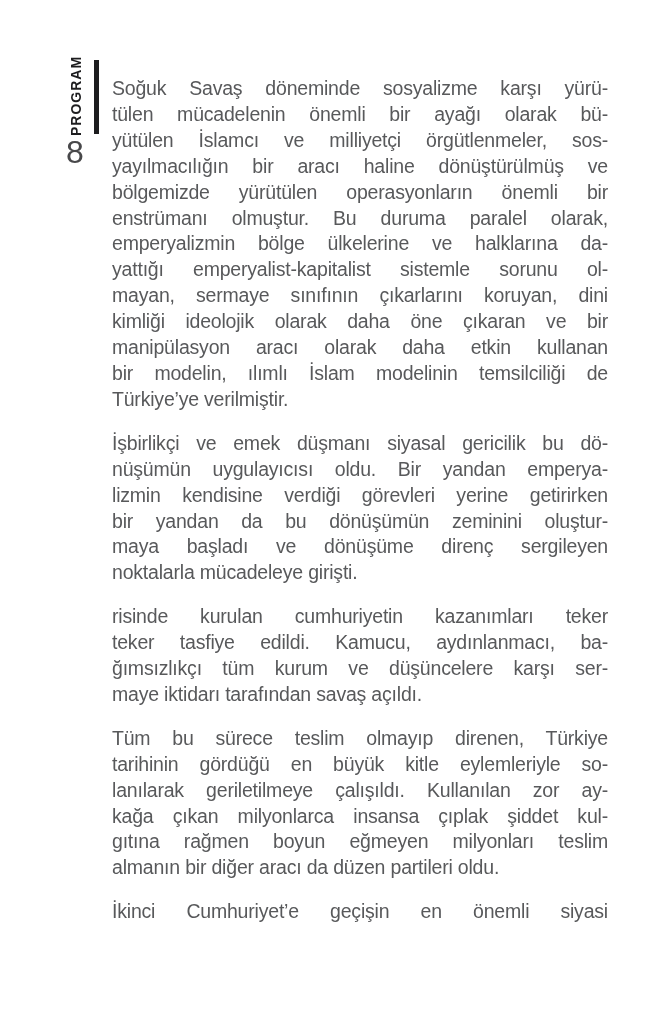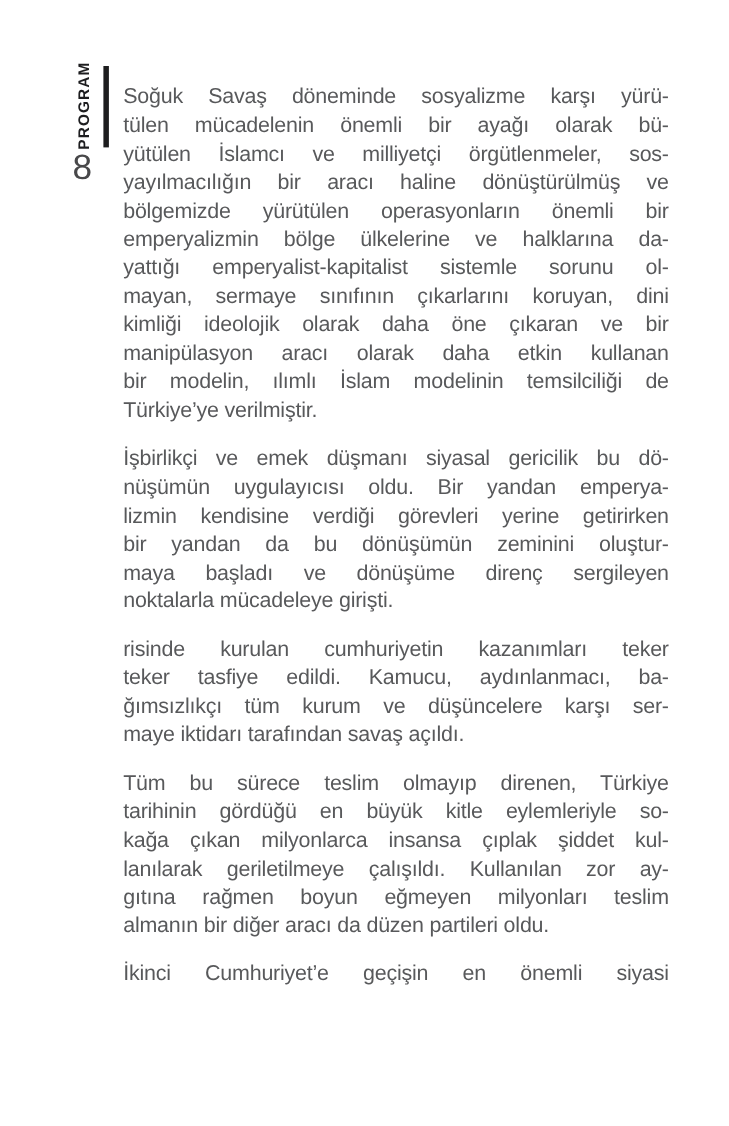--- a/index.html
+++ b/index.html
@@ -88,20 +88,21 @@
   </aside>
 
   <main class="body-text">
 
     <div class="para">
       <div class="line">Soğuk Savaş döneminde sosyalizme karşı yürü-</div>
       <div class="line">tülen mücadelenin önemli bir ayağı olarak bü-</div>
       <div class="line">yütülen İslamcı ve milliyetçi örgütlenmeler, sos-</div>
       <div class="line">yayılmacılığın bir aracı haline dönüştürülmüş ve</div>
       <div class="line">bölgemizde yürütülen operasyonların önemli bir</div>
+      <div class="line">enstrümanı olmuştur. Bu duruma paralel olarak,</div>
       <div class="line">emperyalizmin bölge ülkelerine ve halklarına da-</div>
       <div class="line">yattığı emperyalist-kapitalist sistemle sorunu ol-</div>
       <div class="line">mayan, sermaye sınıfının çıkarlarını koruyan, dini</div>
       <div class="line">kimliği ideolojik olarak daha öne çıkaran ve bir</div>
       <div class="line">manipülasyon aracı olarak daha etkin kullanan</div>
       <div class="line">bir modelin, ılımlı İslam modelinin temsilciliği de</div>
       <div class="line last">Türkiye’ye verilmiştir.</div>
     </div>
 
     <div class="para">
@@ -116,22 +117,22 @@
     <div class="para">
       <div class="line">risinde kurulan cumhuriyetin kazanımları teker</div>
       <div class="line">teker tasfiye edildi. Kamucu, aydınlanmacı, ba-</div>
       <div class="line">ğımsızlıkçı tüm kurum ve düşüncelere karşı ser-</div>
       <div class="line last">maye iktidarı tarafından savaş açıldı.</div>
     </div>
 
     <div class="para">
       <div class="line">Tüm bu sürece teslim olmayıp direnen, Türkiye</div>
       <div class="line">tarihinin gördüğü en büyük kitle eylemleriyle so-</div>
+      <div class="line">lanılarak geriletilmeye çalışıldı. Kullanılan zor ay-</div>
       <div class="line">kağa çıkan milyonlarca insansa çıplak şiddet kul-</div>
-      <div class="line">lanılarak geriletilmeye çalışıldı. Kullanılan zor ay-</div>
       <div class="line">gıtına rağmen boyun eğmeyen milyonları teslim</div>
       <div class="line last">almanın bir diğer aracı da düzen partileri oldu.</div>
     </div>
 
     <div class="para">
       <div class="line">İkinci Cumhuriyet’e geçişin en önemli siyasi</div>
     </div>
 
   </main>
 </div>

